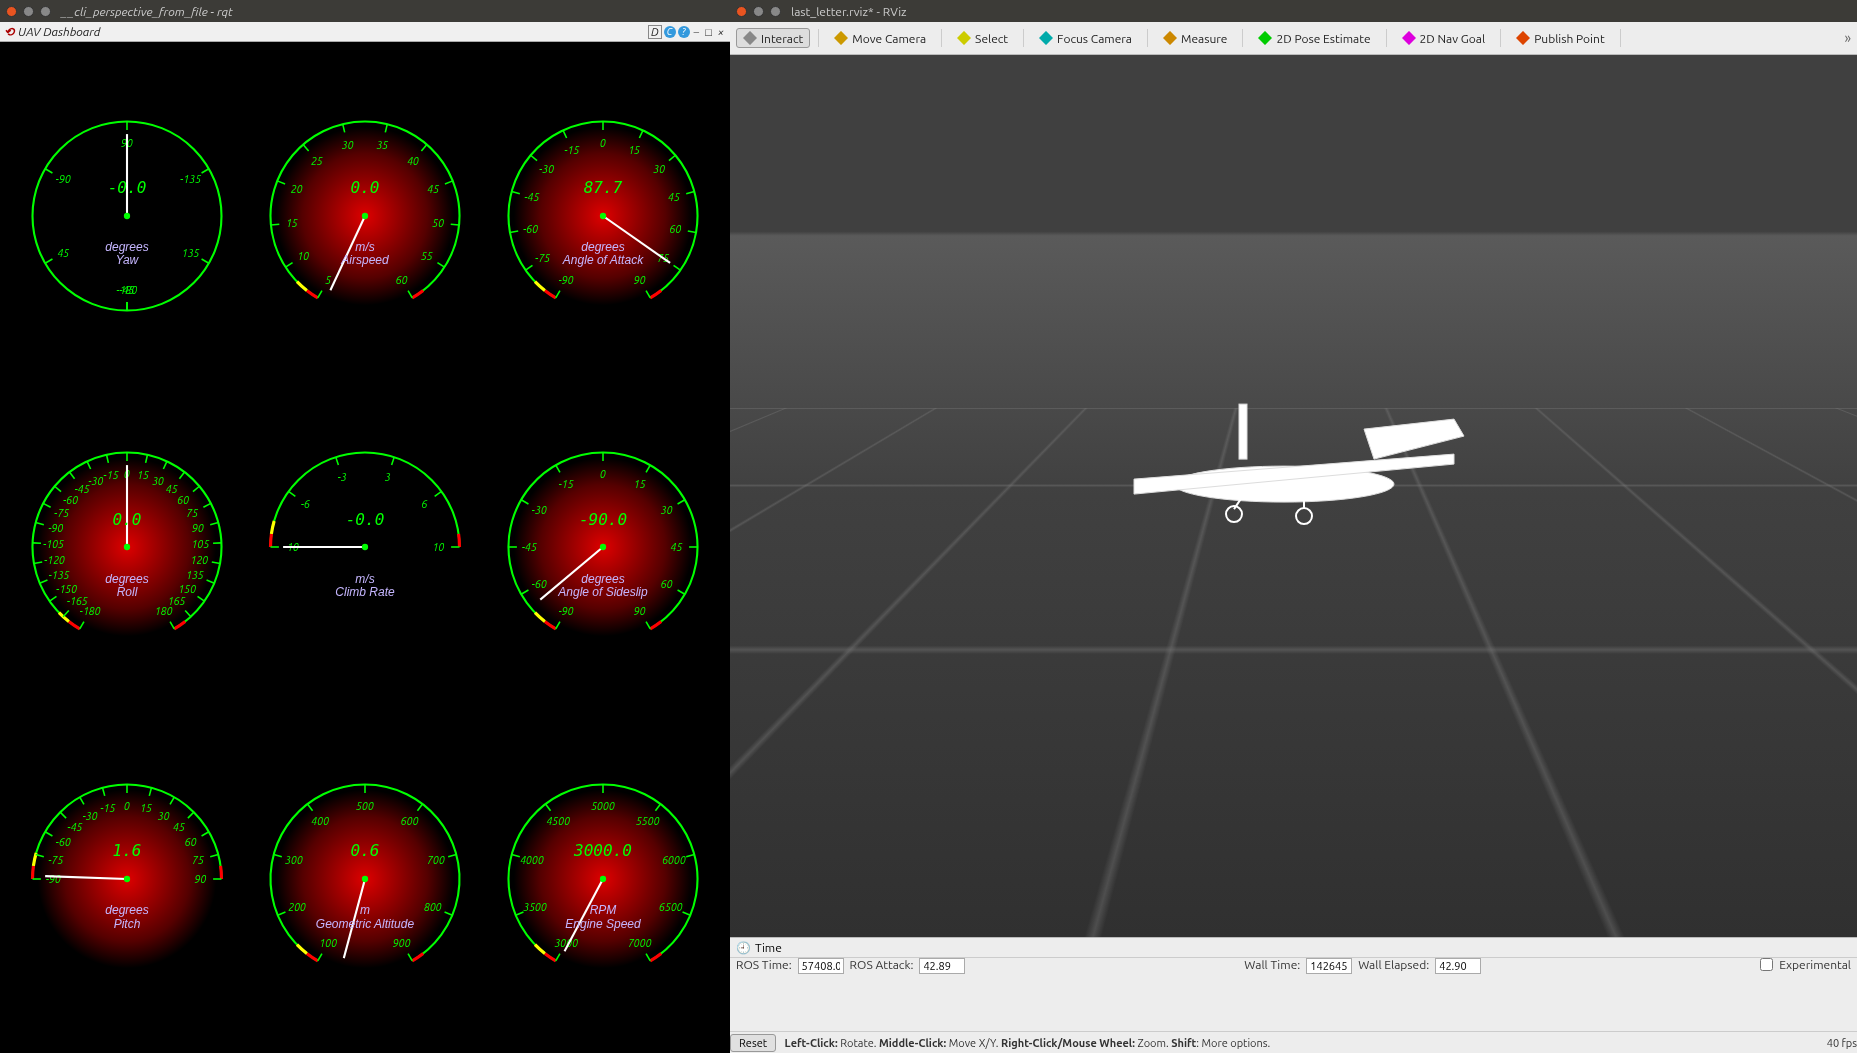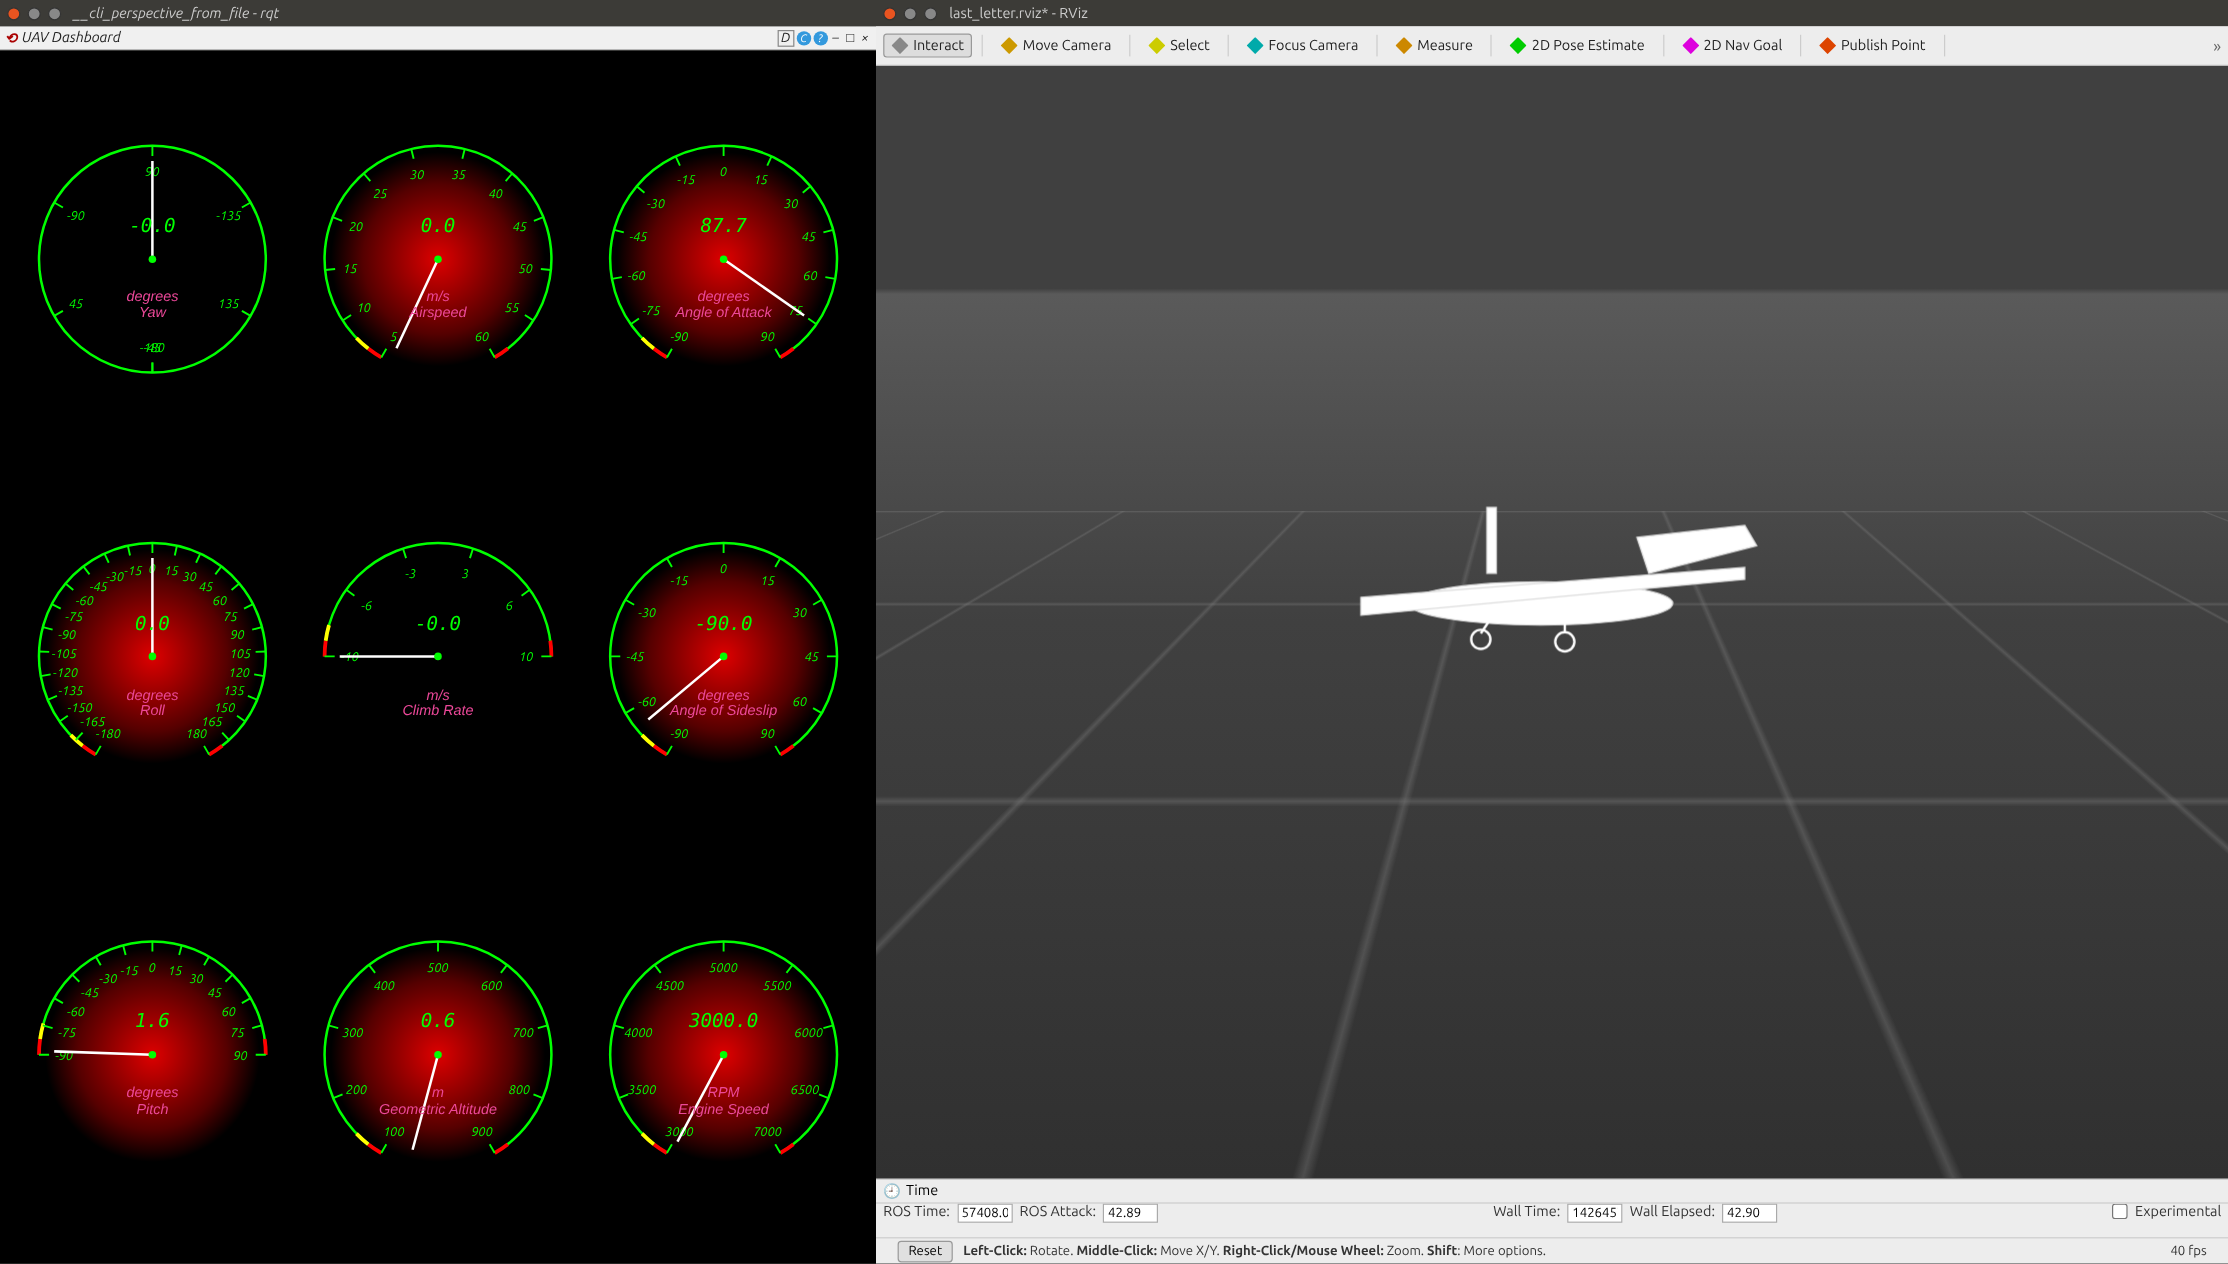--- a/index.html
+++ b/index.html
@@ -17,21 +17,21 @@
 .menubar span:first-letter { text-decoration: underline; }
 .dockbar { height: 20px; background: #f0f0f0; border-bottom: 1px solid #aaa; display: flex; align-items: center; padding: 0 4px; font-size: 12px; color: #222; justify-content: space-between; }
 .dockbar-left { display: flex; align-items: center; gap: 4px; }
 .dockbar-right { display: flex; align-items: center; gap: 2px; font-size: 11px; }
 .dash-body { flex: 1; background: #000; padding: 8px; }
 .gauge-grid { display: grid; grid-template-columns: 1fr 1fr 1fr; grid-template-rows: 1fr 1fr 1fr; width: 100%; height: 100%; }
 .gauge-cell { display: flex; align-items: center; justify-content: center; }
 .gauge { position: relative; width: 210px; height: 210px; }
 .gauge svg { width: 100%; height: 100%; }
 .gauge .val { position: absolute; width: 100%; text-align: center; top: 32%; color: #00ff00; font-size: 16px; font-family: monospace; }
-.gauge .unit { position: absolute; width: 100%; text-align: center; top: 62%; color: #ec4899; font-size: 12px; font-family: sans-serif; line-height: 1.1; }
+.gauge .unit { position: absolute; width: 100%; text-align: center; top: 62%; color: #c4b5fd; font-size: 12px; font-family: sans-serif; line-height: 1.1; }
 .toolbar { height: 28px; background: #ededed; border-bottom: 1px solid #bbb; display: flex; align-items: center; padding: 16px 6px; gap: 8px; font-size: 12px; color: #222; }
 .tool-btn { display: flex; align-items: center; gap: 4px; padding: 2px 6px; border: 1px solid transparent; border-radius: 3px; }
 .tool-btn.active { border: 1px solid #999; background: #ddd; }
 .tool-sep { width: 1px; height: 18px; background: #ccc; }
 .viewport { flex: 1; background: #404040; position: relative; overflow: hidden; }
 .grid-plane { position: absolute; width: 100%; height: 100%; background:
   linear-gradient(to bottom, #404040 0%, #404040 20%, #5a5a5a 20.5%, #404040 50%, #303030 100%);
 }
 .grid-lines { position: absolute; bottom: 0; left: 0; width: 100%; height: 60%;
   background-image:
@@ -41,21 +41,21 @@
   transform-origin: center top;
 }
 .aircraft { position: absolute; left: 50%; top: 42%; transform: translate(-50%,-30%); }
 .time-panel { background: #ededed; border-top: 1px solid #bbb; font-size: 12px; }
 .time-header { height: 20px; display: flex; align-items: center; padding: 0 6px; border-bottom: 1px solid #ccc; gap: 4px; }
 .time-row { height: 28px; display: flex; align-items: flex-start; padding: 0 6px; gap: 6px; }
 .time-row input[type=text] { width: 46px; border: 1px solid #aaa; padding: 1px 3px; font-size: 11px; }
 .time-row .wide { width: 90px; }
 .time-row label { color: #333; }
 .reset-btn { border: 1px solid #999; background: #e0e0e0; padding: 2px 8px; border-radius: 3px; font-size: 11px; margin-right: 6px; }
-.hint-row { height: 22px; display: flex; align-items: center; padding: 0 18px; font-size: 11px; color: #333; border-top: 1px solid #ccc; justify-content: space-between; }
+.hint-row { height: 22px; display: flex; align-items: center; padding: 0 0; font-size: 11px; color: #333; border-top: 1px solid #ccc; justify-content: space-between; margin-top: 45px; }
 .hint-row b { font-weight: bold; }
 .icon-sm { width: 14px; height: 14px; display: inline-block; }
 .chev { color: #666; font-size: 14px; margin-left: auto; }
 </style>
 </head>
 <body>
 
 <div class="left-pane">
   <div class="titlebar">
     <div class="tb-buttons">

